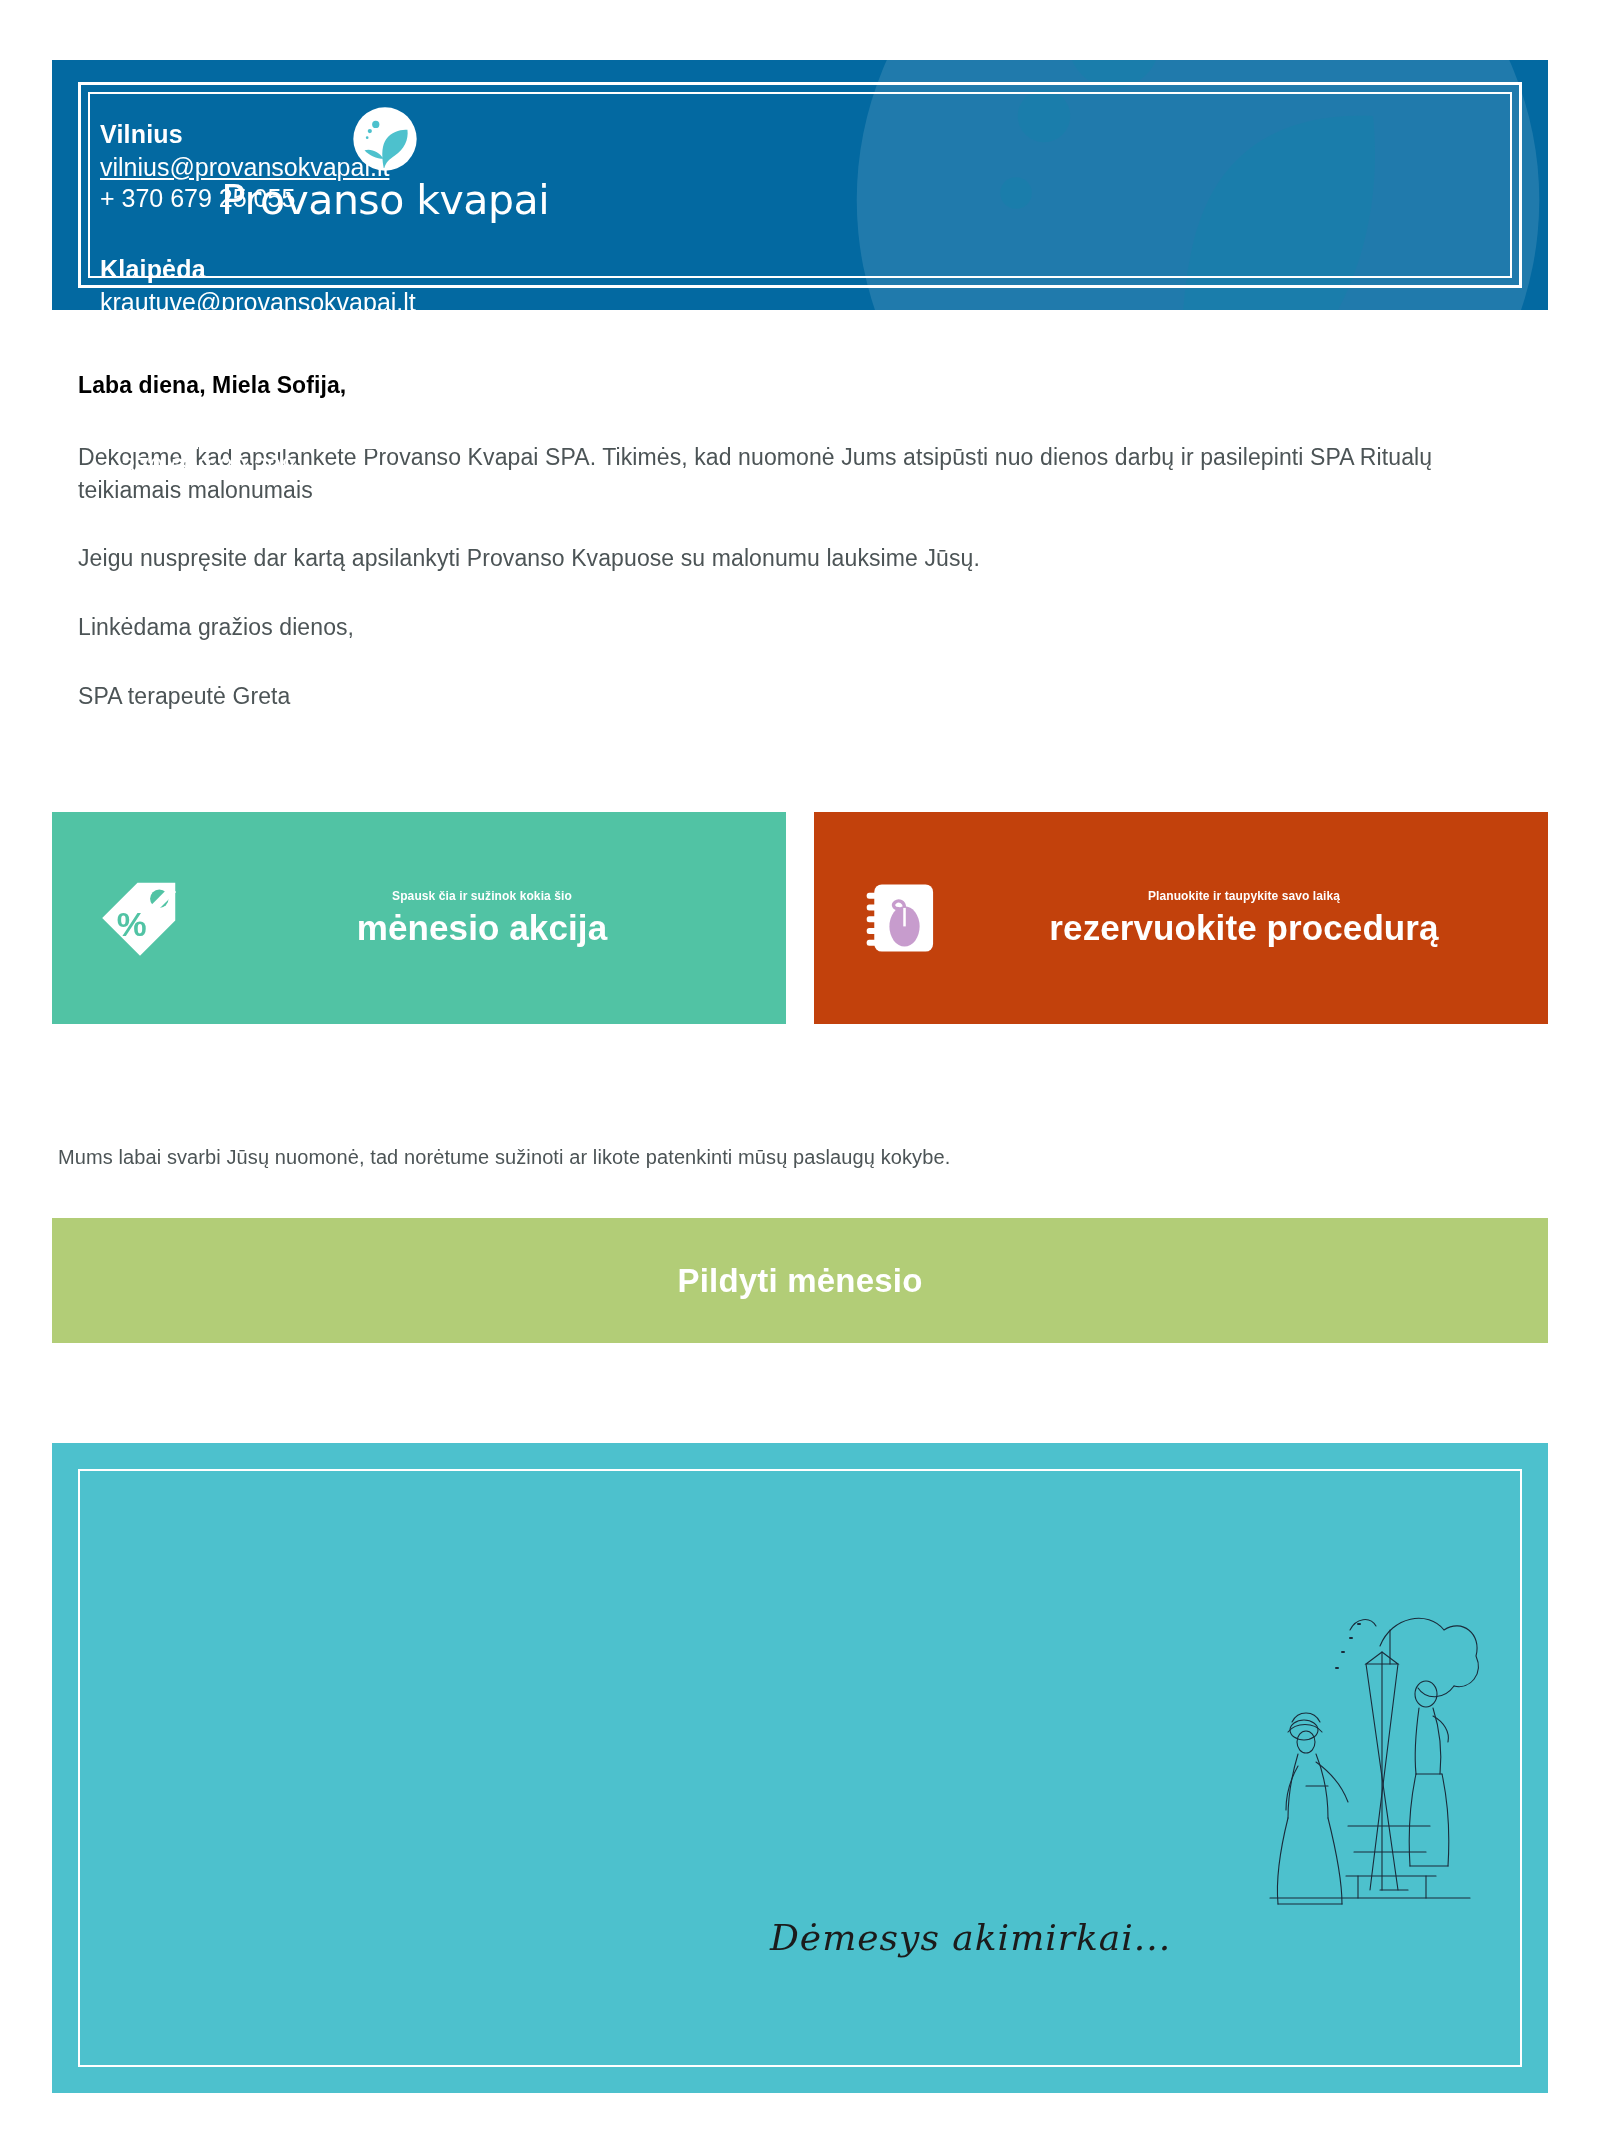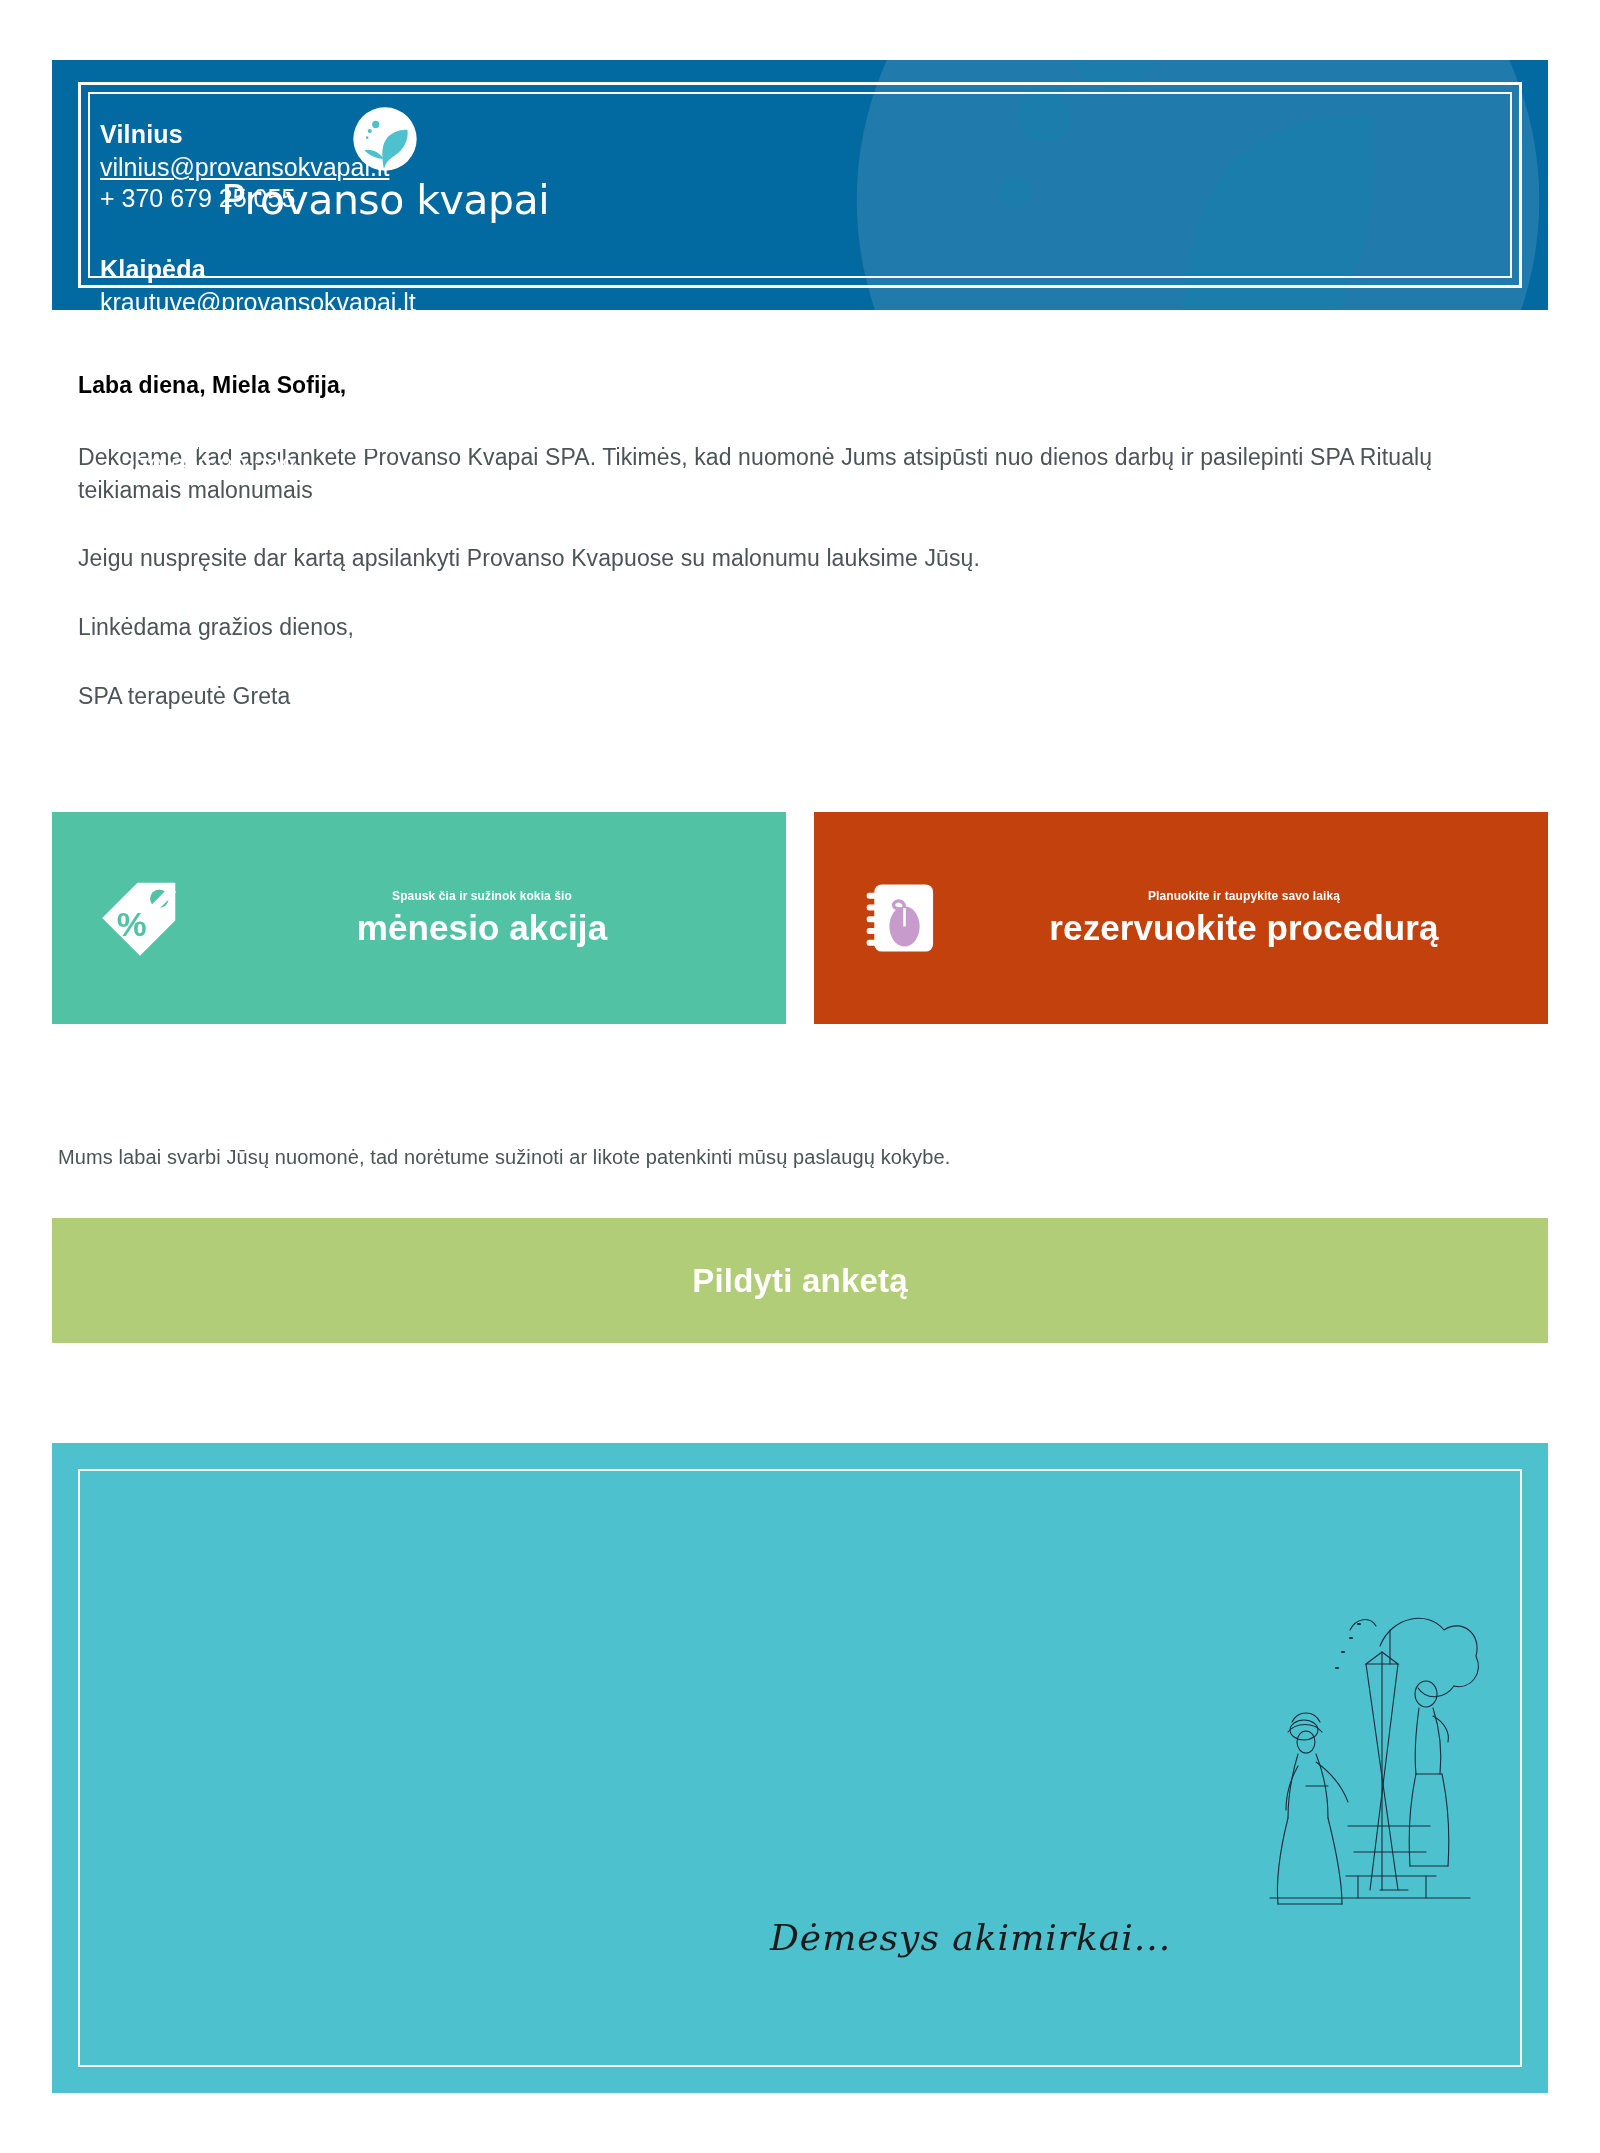--- a/index.html
+++ b/index.html
@@ -292,21 +292,21 @@
       <div class="card-text">
         <div class="card-kicker">Planuokite ir taupykite savo laiką</div>
         <div class="card-title">rezervuokite procedurą</div>
       </div>
     </div>
   </div>
 
   <div class="survey-prompt">Mums labai svarbi Jūsų nuomonė, tad norėtume sužinoti ar likote patenkinti mūsų paslaugų kokybe.</div>
 
   <div class="survey-button">
-    <span>Pildyti anketą</span>
+    <span>Pildyti mėnesio</span>
   </div>
 
   <div class="footer">
     <div class="ftr-frame"></div>
   </div>
 
   <div class="contacts">
 
     <div class="contact-block">
       <div class="city">Vilnius</div>

